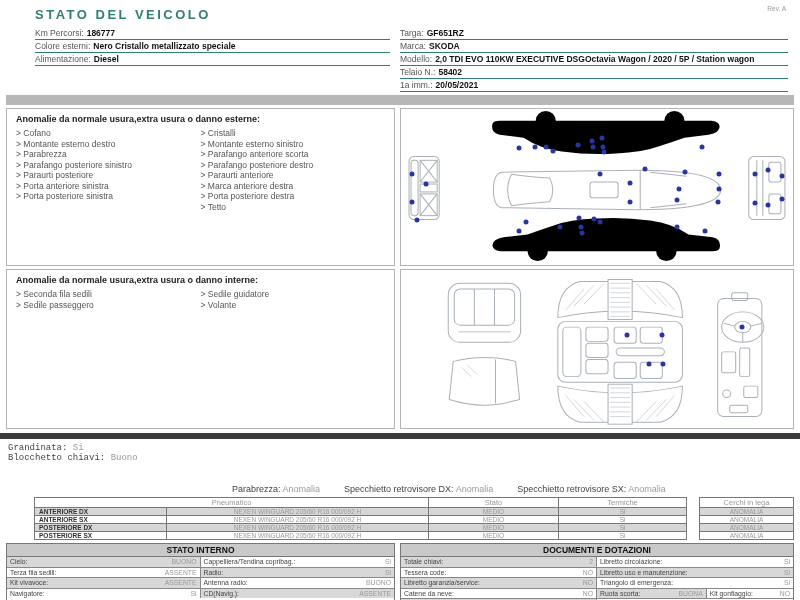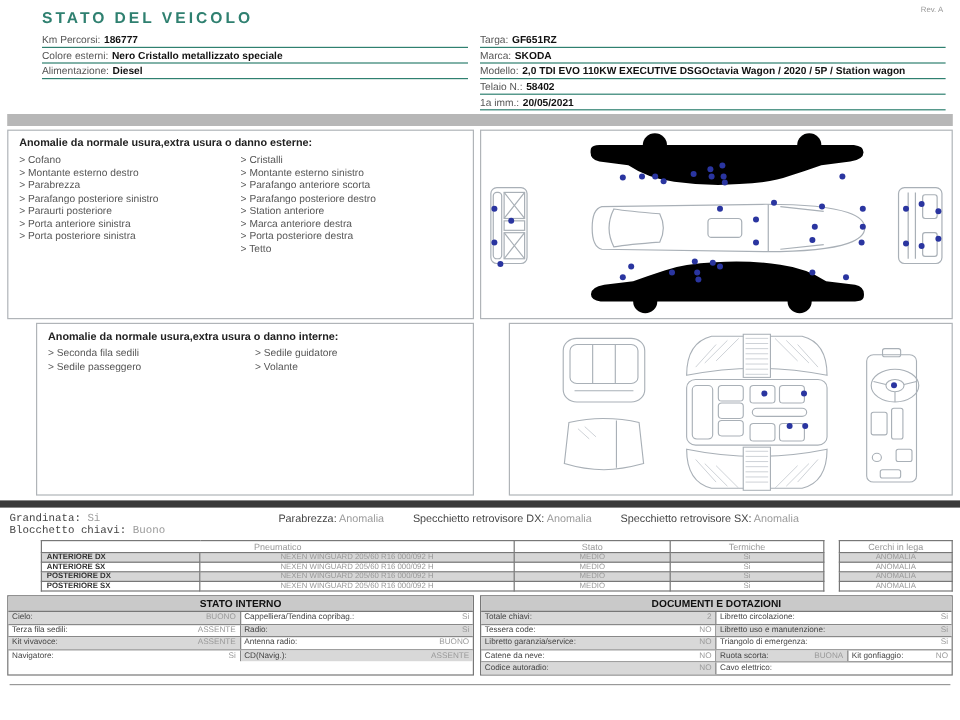--- a/index.html
+++ b/index.html
@@ -20,33 +20,33 @@
   .gray-bar { height:10px; background:#b7b7b7; margin:3px 6px 0; }
 
   .section-row { display:grid; grid-template-columns:389px 1fr; column-gap:5px; margin:3px 6px 0; }
   .panel { border:1px solid #b0b4b8; background:#fff; position:relative; }
   .panel.anomaly { padding:5px 9px; }
   .panel-title { font-size:9px; font-weight:bold; color:#222; margin-bottom:4px; }
   .anomaly-cols { display:grid; grid-template-columns:1fr 1fr; }
   .anomaly-item { font-size:8.5px; color:#555; line-height:10.5px; }
   .anomaly-item::before { content:"> "; }
   .ext-h { height:158px; }
-  .int-h { height:144px;margin-left:24px; }
+  .int-h { height:160px; }
   .diagram svg { position:absolute; inset:0; width:100%; height:100%; }
   .car path, .car rect, .car line, .car circle, .car ellipse { fill:none; stroke:#a9b0b7; stroke-width:1; }
   .car .solid { fill:#fff; }
   .car .hatch { stroke:#c6cbd1; stroke-width:0.8; }
   .dot { position:absolute; width:5px; height:5px; border-radius:50%; background:#2a35a0; transform:translate(-50%,-50%); }
 
   .dark-bar { height:6px; background:#3a3a3a; margin-top:4px; }
 
   .status-row { display:flex; margin:4px 10px 0 8px; font-size:9px; }
   #status-left { width:224px; }
   .status-line { line-height:10px;font-family:Liberation Mono, monospace; }
-  #status-right { display:flex; gap:24px; align-items:flex-start; }
+  #status-right { display:flex; gap:24px; align-items:flex-start;margin-top:41px; }
   .s-label { color:#444; }
   .s-value { color:#9a9a9a; }
 
   .tyre-area { display:flex; margin:3px 6px 0; gap:12px;padding-left:28px; }
   table { border-collapse:collapse; }
   .tyre-table { width:652px; table-layout:fixed; }
   .cerchi-table { width:126px; table-layout:fixed; }
   .tyre-table th, .cerchi-table th { font-size:7.5px; color:#999; font-weight:normal; border:1px solid #777; height:10px; padding:0; }
   .tyre-table td, .cerchi-table td { font-size:6.5px; border:1px solid #777; height:8px; padding:0 4px; color:#999; text-align:center; }
   td.pos { font-weight:bold; color:#333; text-align:left; }
@@ -100,21 +100,21 @@
             <div class="anomaly-item">Parafango posteriore sinistro</div>
             <div class="anomaly-item">Paraurti posteriore</div>
             <div class="anomaly-item">Porta anteriore sinistra</div>
             <div class="anomaly-item">Porta posteriore sinistra</div>
           </div>
         <div id="ext-c2">
             <div class="anomaly-item">Cristalli</div>
             <div class="anomaly-item">Montante esterno sinistro</div>
             <div class="anomaly-item">Parafango anteriore scorta</div>
             <div class="anomaly-item">Parafango posteriore destro</div>
-            <div class="anomaly-item">Station anteriore</div>
+            <div class="anomaly-item">Paraurti anteriore</div>
             <div class="anomaly-item">Marca anteriore destra</div>
             <div class="anomaly-item">Porta posteriore destra</div>
             <div class="anomaly-item">Tetto</div>
           </div>
       </div>
     </div>
     <div class="panel diagram ext-h" id="ext-dots">
       <svg viewBox="0 0 390 158" preserveAspectRatio="none">
         <defs>
           <g id="side-car">

